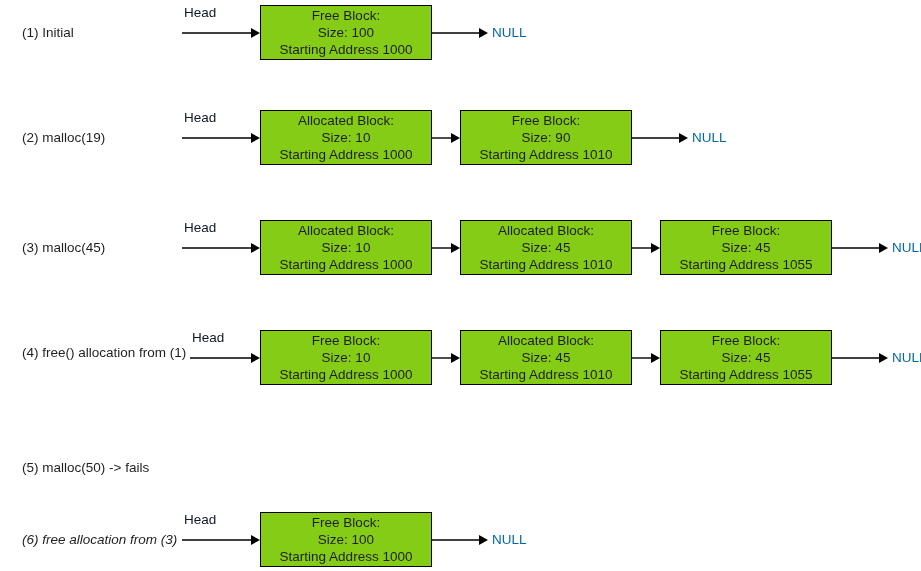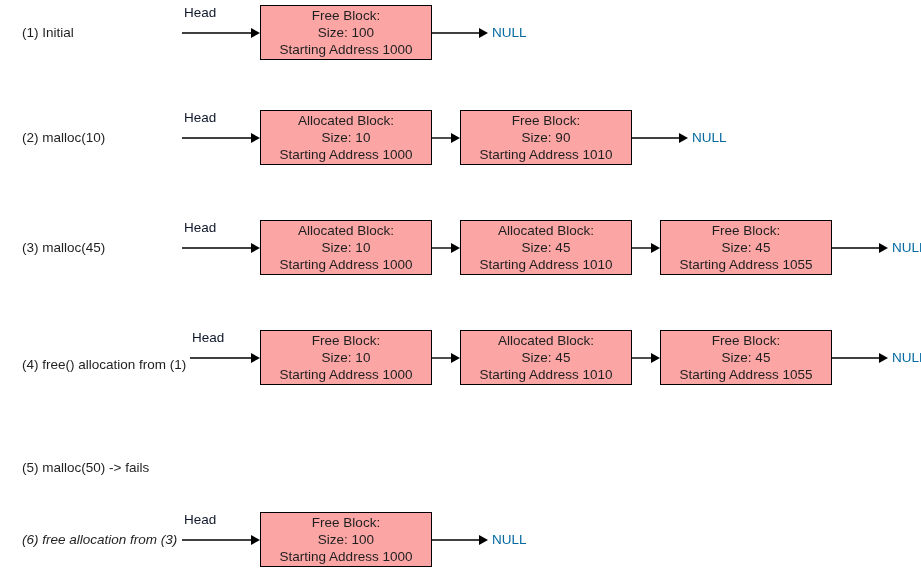--- a/index.html
+++ b/index.html
@@ -42,21 +42,21 @@
     position: absolute;
     font-size: 13.5px;
     line-height: 16px;
     color: #0369a1;
     white-space: nowrap;
   }
   .block {
     position: absolute;
     box-sizing: border-box;
     border: 1.4px solid #000000;
-    background: #fca5a5;
+    background: #84cc16;
     display: flex;
     flex-direction: column;
     align-items: center;
     justify-content: center;
   }
   .block-line {
     font-size: 13.5px;
     line-height: 17px;
     color: #1f1f1f;
     white-space: nowrap;
@@ -90,21 +90,21 @@
         <div class="block-line">Size: 100</div>
         <div class="block-line">Starting Address 1000</div>
       </div>
       <svg class="connector" width="56" height="14" style="left: 432px; top: 25.5px;">
         <line x1="0" y1="7" x2="49" y2="7"></line>
         <polygon points="47,2 56,7 47,12"></polygon>
       </svg>
       <div class="null-label" style="left: 492px; top: 24.5px;">NULL</div>
     </div>
     <div class="row" style="top: 0px;">
-      <div class="step-label" style="left: 8px; top: 129.5px;">(2) malloc(10)</div>
+      <div class="step-label" style="left: 8px; top: 129.5px;">(2) malloc(19)</div>
       <svg class="connector" width="78" height="14" style="left: 182px; top: 130.5px;">
         <line x1="0" y1="7" x2="71" y2="7"></line>
         <polygon points="69,2 78,7 69,12"></polygon>
       </svg>
       <div class="head-label" style="left: 184px; top: 109.5px;">Head</div>
       <div class="block" style="left: 260px; top: 110px; width: 172px; height: 55px;">
         <div class="block-line">Allocated Block:</div>
         <div class="block-line">Size: 10</div>
         <div class="block-line">Starting Address 1000</div>
       </div>
@@ -153,21 +153,21 @@
         <div class="block-line">Size: 45</div>
         <div class="block-line">Starting Address 1055</div>
       </div>
       <svg class="connector" width="56" height="14" style="left: 832px; top: 240.5px;">
         <line x1="0" y1="7" x2="49" y2="7"></line>
         <polygon points="47,2 56,7 47,12"></polygon>
       </svg>
       <div class="null-label" style="left: 892px; top: 239.5px;">NULL</div>
     </div>
     <div class="row" style="top: 0px;">
-      <div class="step-label" style="left: 8px; top: 357px;">(4) free() allocation from (1)</div>
+      <div class="step-label" style="left: 8px; top: 345px;">(4) free() allocation from (1)</div>
       <svg class="connector" width="70" height="14" style="left: 190px; top: 350.5px;">
         <line x1="0" y1="7" x2="63" y2="7"></line>
         <polygon points="61,2 70,7 61,12"></polygon>
       </svg>
       <div class="head-label" style="left: 192px; top: 329.5px;">Head</div>
       <div class="block" style="left: 260px; top: 330px; width: 172px; height: 55px;">
         <div class="block-line">Free Block:</div>
         <div class="block-line">Size: 10</div>
         <div class="block-line">Starting Address 1000</div>
       </div>

